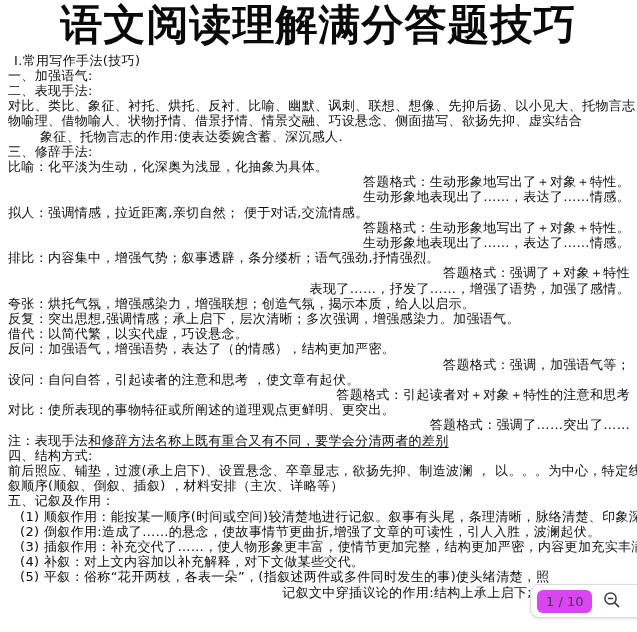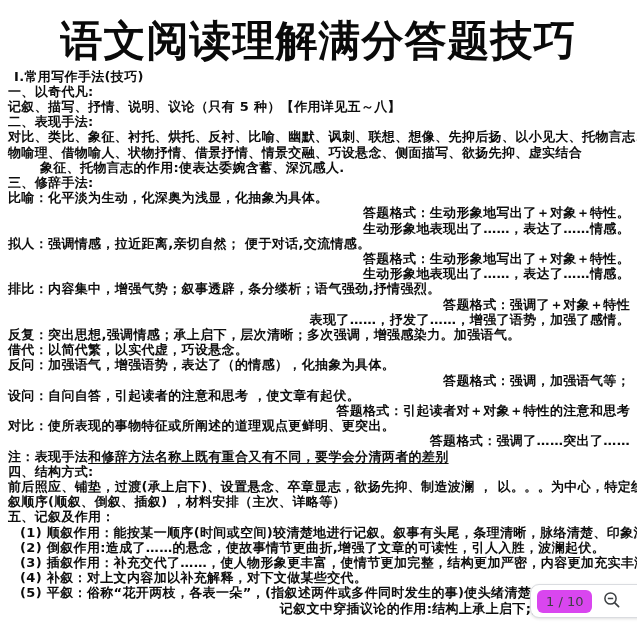--- a/index.html
+++ b/index.html
@@ -15,30 +15,30 @@
     position: absolute;
     inset: 0;
     background: #ffffff;
   }
   .doc-title {
     text-align: center;
     font-size: 42px;
     font-weight: 700;
     letter-spacing: 1px;
     line-height: 1.18;
-    padding-top: 16px;
+    padding-top: 0;
     color: #0a0a0a;
     white-space: nowrap;
   }
   .doc-body {
     padding: 3px 7px 0 8px;
   }
   .line {
     font-size: 13px;
-    font-weight: 700;
+    font-weight: 400;
     line-height: 15.2px;
     letter-spacing: 0.35px;
     white-space: nowrap;
     color: #0d0d0d;
   }
   .ind-0 { padding-left: 0; }
   .ind-1 { padding-left: 6px; }
   .ind-2 { padding-left: 12px; }
   .ind-3 { padding-left: 32px; }
   .ind-4 { padding-left: 44px; text-align: right; }
@@ -86,39 +86,39 @@
     border-radius: 50%;
   }
 </style>
 </head>
 <body>
 
 <div class="page">
   <div class="doc-title">语文阅读理解满分答题技巧</div>
   <div class="doc-body">
       <div class="line ind-1">Ⅰ.常用写作手法(技巧)</div>
-      <div class="line ind-0">一、以奇代凡:</div>
-      <div class="line ind-0">记叙、描写、抒情、说明、议论（只有 5 种）【作用详见五～八】</div>
+      <div class="line ind-0">一、加强语气:</div>
       <div class="line ind-0">二、表现手法:</div>
       <div class="line ind-0">对比、类比、象征、衬托、烘托、反衬、比喻、幽默、讽刺、联想、想像、先抑后扬、以小见大、托物言志、借</div>
       <div class="line ind-0">物喻理、借物喻人、状物抒情、借景抒情、情景交融、巧设悬念、侧面描写、欲扬先抑、虚实结合</div>
       <div class="line ind-3">象征、托物言志的作用:使表达委婉含蓄、深沉感人.</div>
       <div class="line ind-0">三、修辞手法:</div>
       <div class="line ind-0">比喻：化平淡为生动，化深奥为浅显，化抽象为具体。</div>
       <div class="line ind-4">答题格式：生动形象地写出了＋对象＋特性。</div>
       <div class="line ind-4">生动形象地表现出了……，表达了……情感。</div>
       <div class="line ind-0">拟人：强调情感，拉近距离,亲切自然；  便于对话,交流情感。</div>
       <div class="line ind-4">答题格式：生动形象地写出了＋对象＋特性。</div>
       <div class="line ind-4">生动形象地表现出了……，表达了……情感。</div>
       <div class="line ind-0">排比：内容集中，增强气势；叙事透辟，条分缕析；语气强劲,抒情强烈。</div>
       <div class="line ind-4">答题格式：强调了＋对象＋特性</div>
       <div class="line ind-4">表现了……，抒发了……，增强了语势，加强了感情。</div>
+      <div class="line ind-0">夸张：烘托气氛，增强感染力，增强联想；创造气氛，揭示本质，给人以启示。</div>
       <div class="line ind-0">反复：突出思想,强调情感；承上启下，层次清晰；多次强调，增强感染力。加强语气。</div>
       <div class="line ind-0">借代：以简代繁，以实代虚，巧设悬念。</div>
-      <div class="line ind-0">反问：加强语气，增强语势，表达了（的情感），化抽象为具体。</div>
+      <div class="line ind-0">反问：加强语气，增强语势，表达了（的情感），结构更加严密。</div>
       <div class="line ind-4">答题格式：强调，加强语气等；</div>
       <div class="line ind-0">设问：自问自答，引起读者的注意和思考 ，使文章有起伏。</div>
       <div class="line ind-4">答题格式：引起读者对＋对象＋特性的注意和思考</div>
       <div class="line ind-0">对比：使所表现的事物特征或所阐述的道理观点更鲜明、更突出。</div>
       <div class="line ind-4">答题格式：强调了……突出了……</div>
       <div class="line ind-0">注：表现手法<span class="u">和修辞方法名称上既有重合又有不同，要学会分清两者的差别</span></div>
       <div class="line ind-0">四、结构方式:</div>
       <div class="line ind-0">前后照应、铺垫，过渡(承上启下)、设置悬念、卒章显志，欲扬先抑、制造波澜 ， 以。。。为中心，特定线索、 记</div>
       <div class="line ind-0">叙顺序(顺叙、倒叙、插叙) ，材料安排（主次、详略等）</div>
       <div class="line ind-0">五、记叙及作用：</div>

